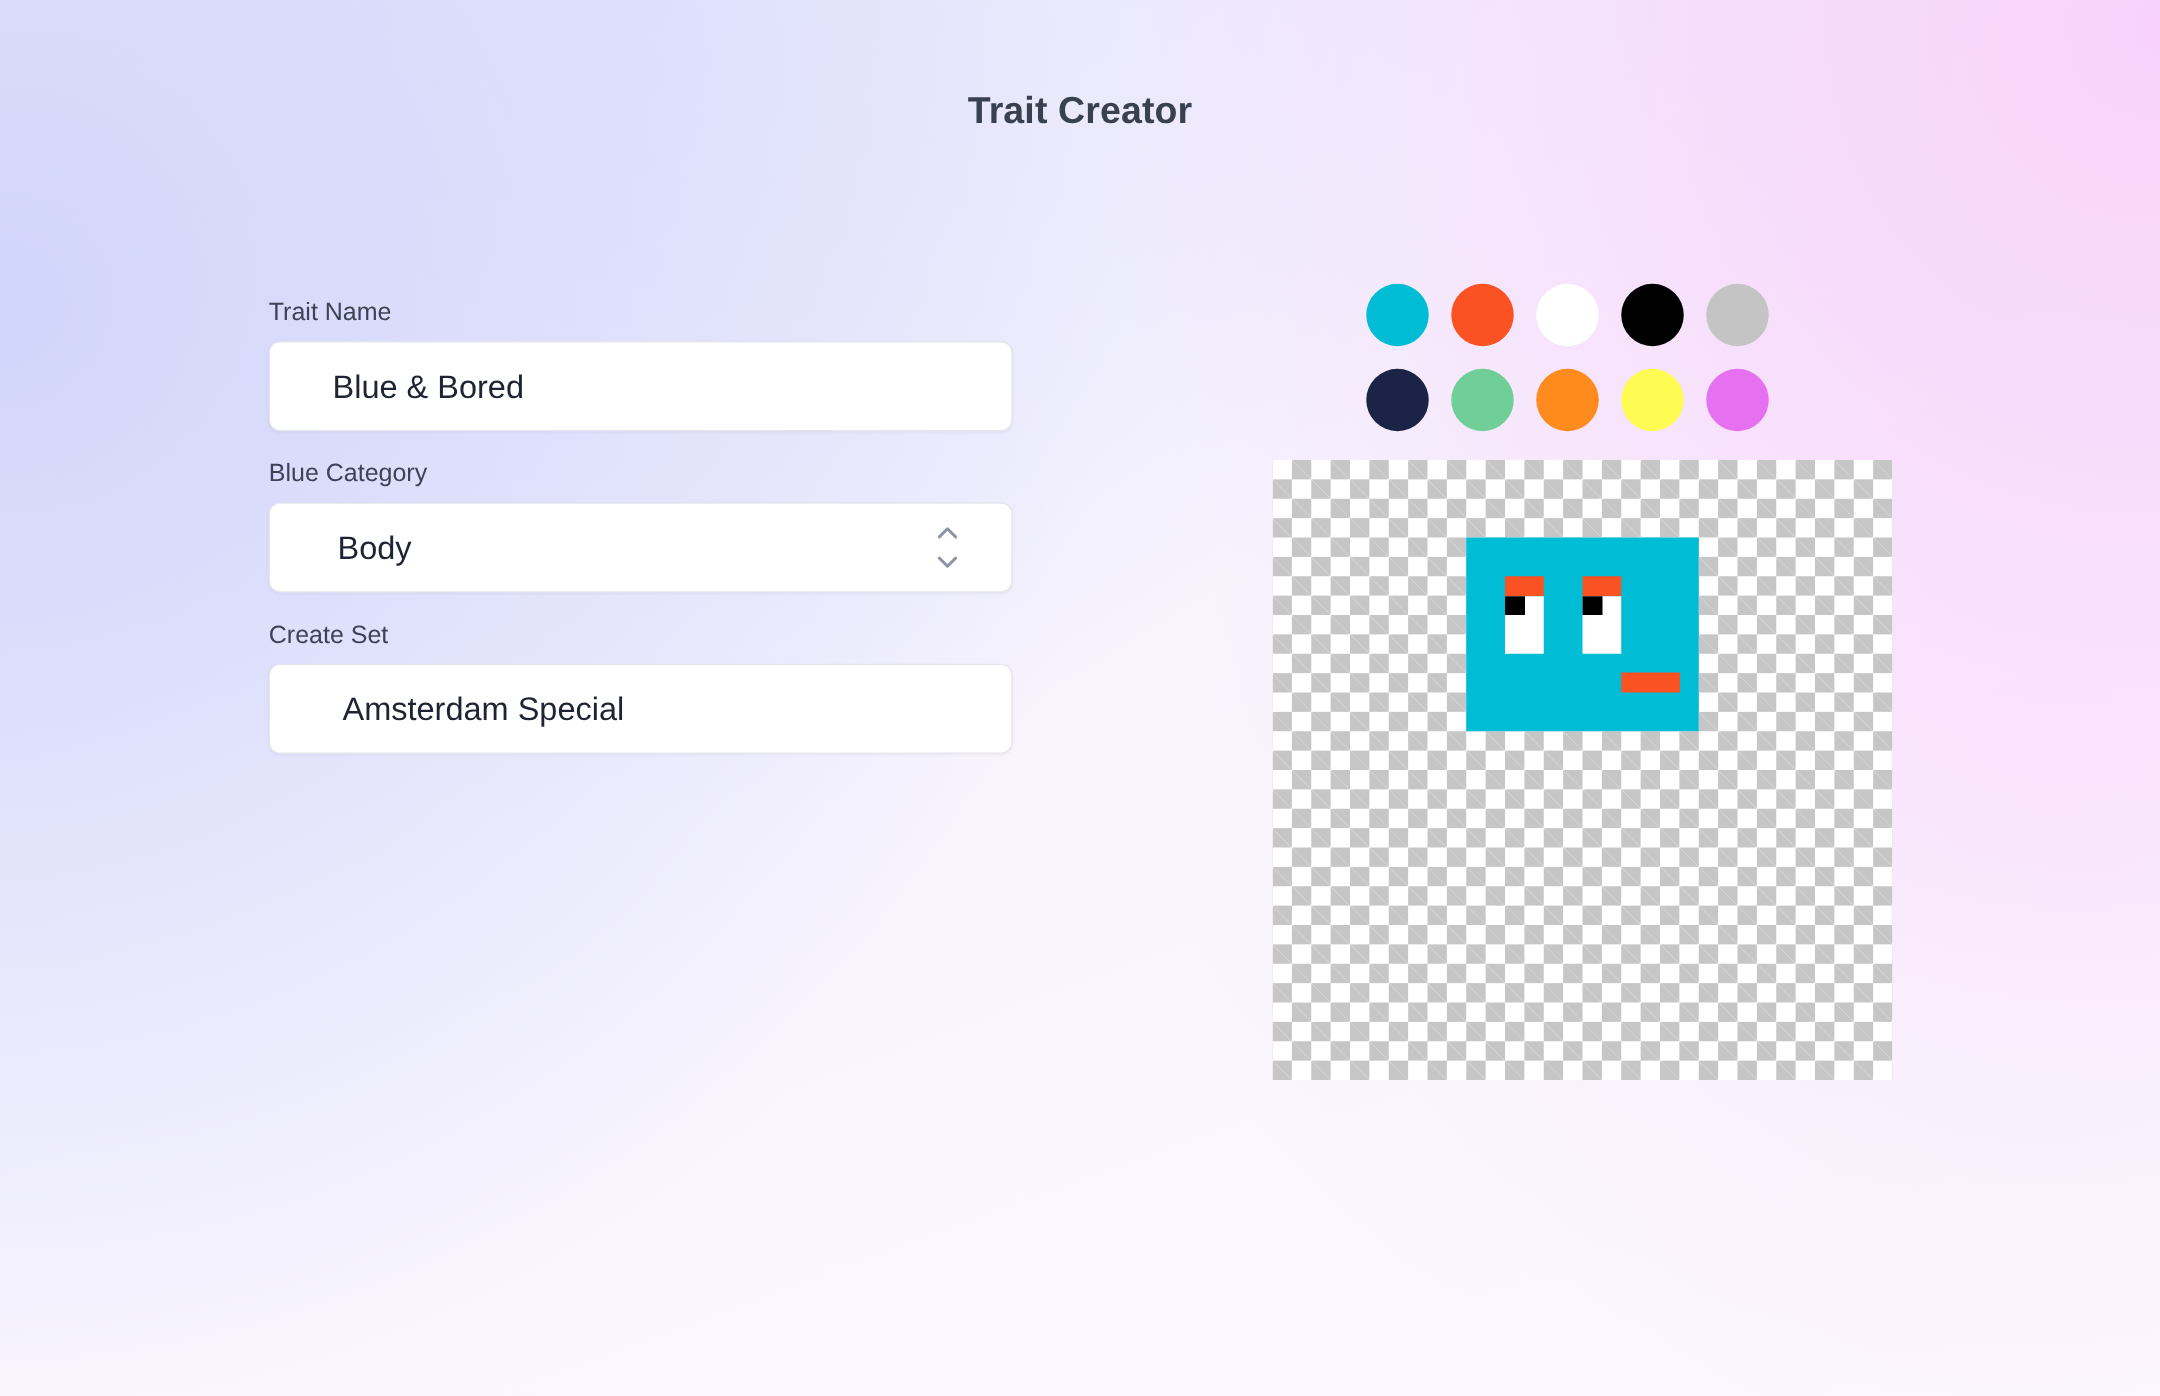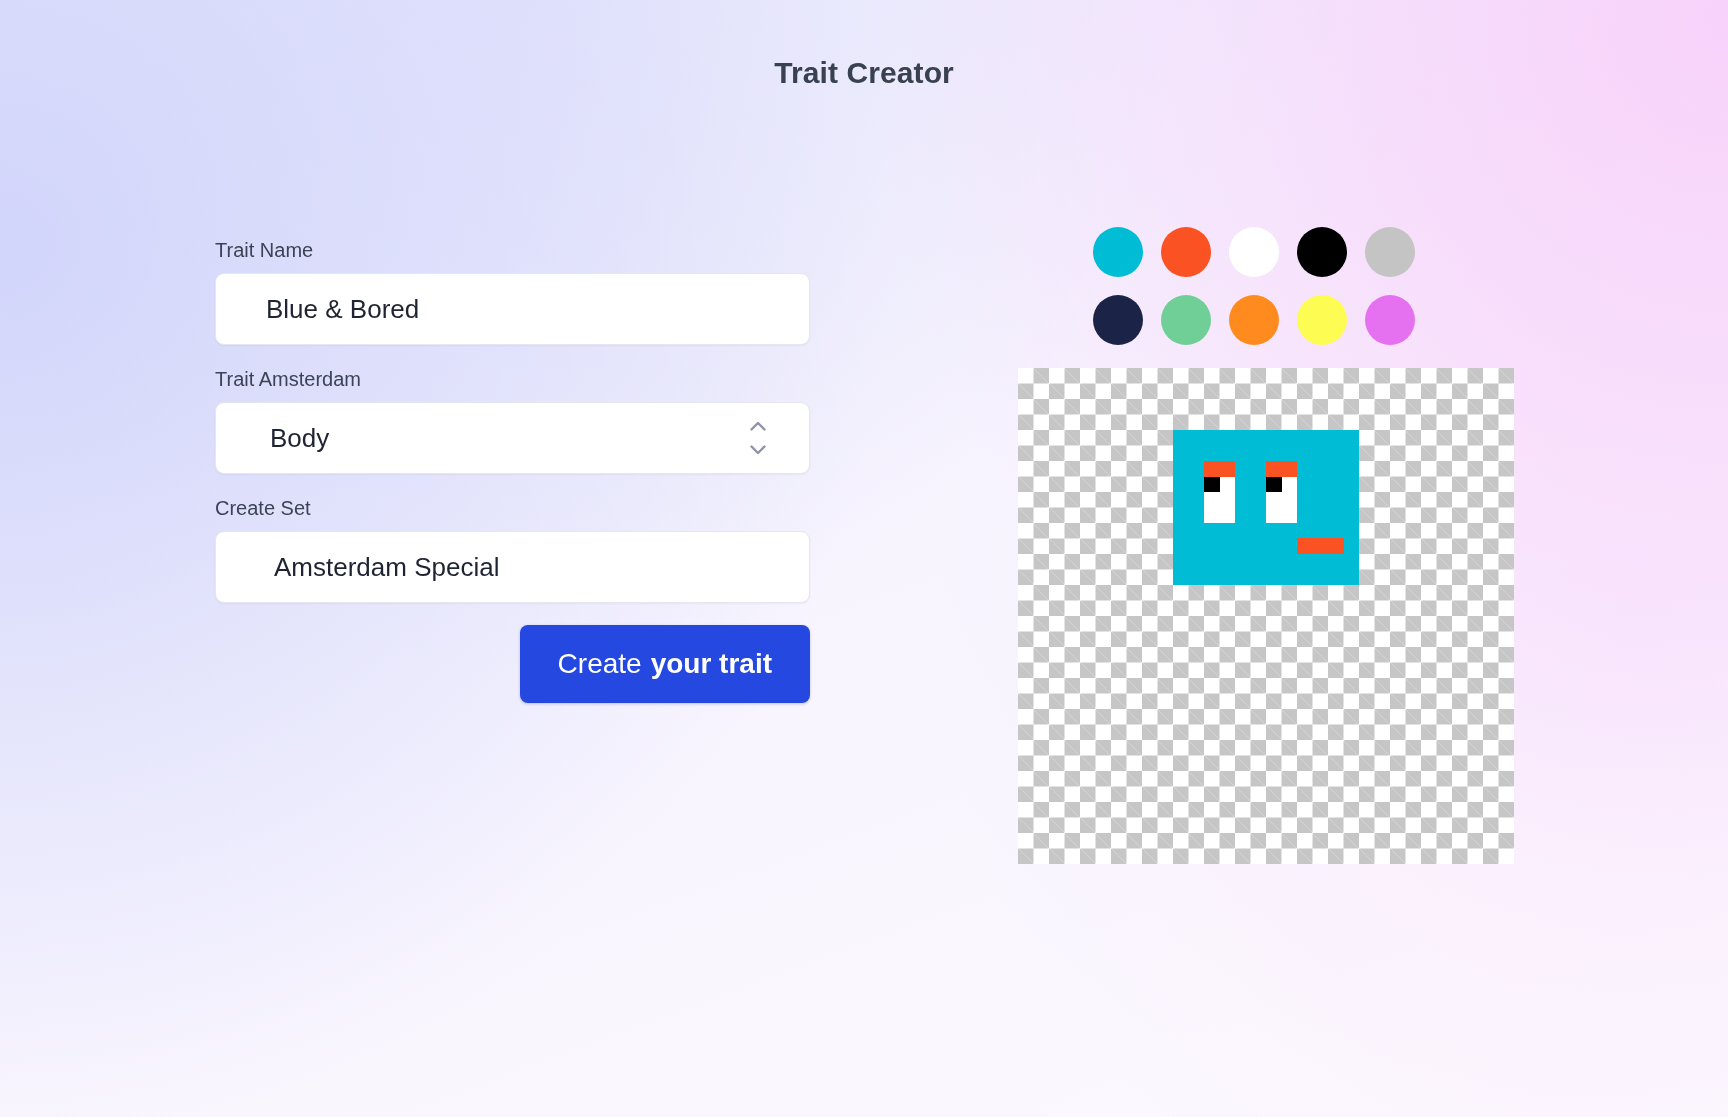--- a/index.html
+++ b/index.html
@@ -19,21 +19,21 @@
       radial-gradient(circle at 100% 2%, rgba(248,208,250,0.95) 0%, rgba(248,208,250,0.0) 42%),
       radial-gradient(circle at 0% 22%, rgba(209,213,250,0.98) 0%, rgba(209,213,250,0.0) 46%),
       radial-gradient(circle at 30% 0%, rgba(228,228,252,0.85) 0%, rgba(228,228,252,0.0) 40%),
       radial-gradient(circle at 95% 55%, rgba(250,226,252,0.55) 0%, rgba(250,226,252,0.0) 40%),
       linear-gradient(160deg, #e9e9fc 0%, #f7f4fe 48%, #fcf9ff 100%);
   }
 
   
   .page-title {
     position: absolute;
-    top: 56px;
+    top: 72px;
     left: 0;
     width: 1728px;
     text-align: center;
     font-size: 30px;
     font-weight: bold;
     color: #394150;
     letter-spacing: 0.1px;
   }
 
   
@@ -185,47 +185,41 @@
 <div class="form-col">
 
   <div class="field">
     <div class="field-label">Trait Name</div>
     <div class="field-control">
       <input type="text" value="Blue &amp; Bored" style="">
     </div>
   </div>
 
   <div class="field">
-    <div class="field-label">Trait Amsterdam</div>
+    <div class="field-label">Blue Category</div>
     <div class="field-control select-control">
       <div class="select-value">Body</div>
       <span class="select-arrows">
         <svg width="18" height="12" viewBox="0 0 18 12" fill="none" aria-hidden="true">
           <path d="M2.5 9.5L9 3L15.5 9.5" stroke="currentColor" stroke-width="2.4" stroke-linecap="round" stroke-linejoin="round"></path>
         </svg>
         <svg width="18" height="12" viewBox="0 0 18 12" fill="none" aria-hidden="true">
           <path d="M2.5 2.5L9 9L15.5 2.5" stroke="currentColor" stroke-width="2.4" stroke-linecap="round" stroke-linejoin="round"></path>
         </svg>
       </span>
     </div>
   </div>
 
   <div class="field">
     <div class="field-label">Create Set</div>
     <div class="field-control indent">
       <input type="text" value="Amsterdam Special" style="">
     </div>
   </div>
 
-  <div class="submit-row">
-    <button class="create-button">
-      <span>Create</span>
-      <span class="bold">your trait</span>
-    </button>
-  </div>
 
 </div>
 
 <div class="preview-col">
 
   <div class="swatch-grid" id="swatch-grid">
       <div class="swatch-cell">
         <div class="swatch" style="background: rgb(0, 188, 212);"></div>
       </div>
       <div class="swatch-cell">

